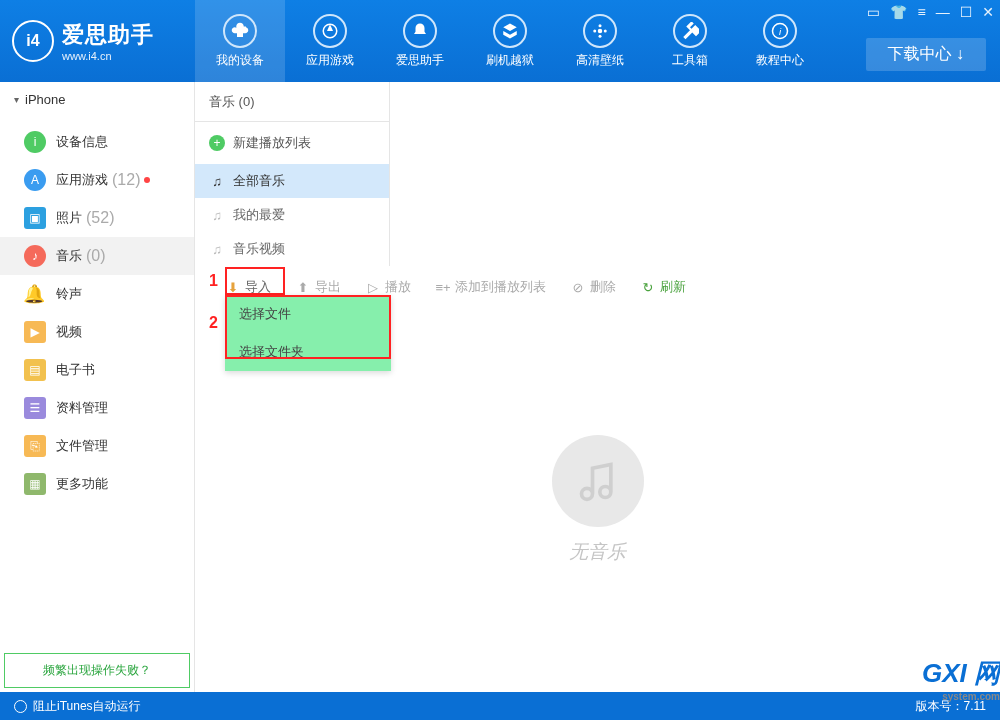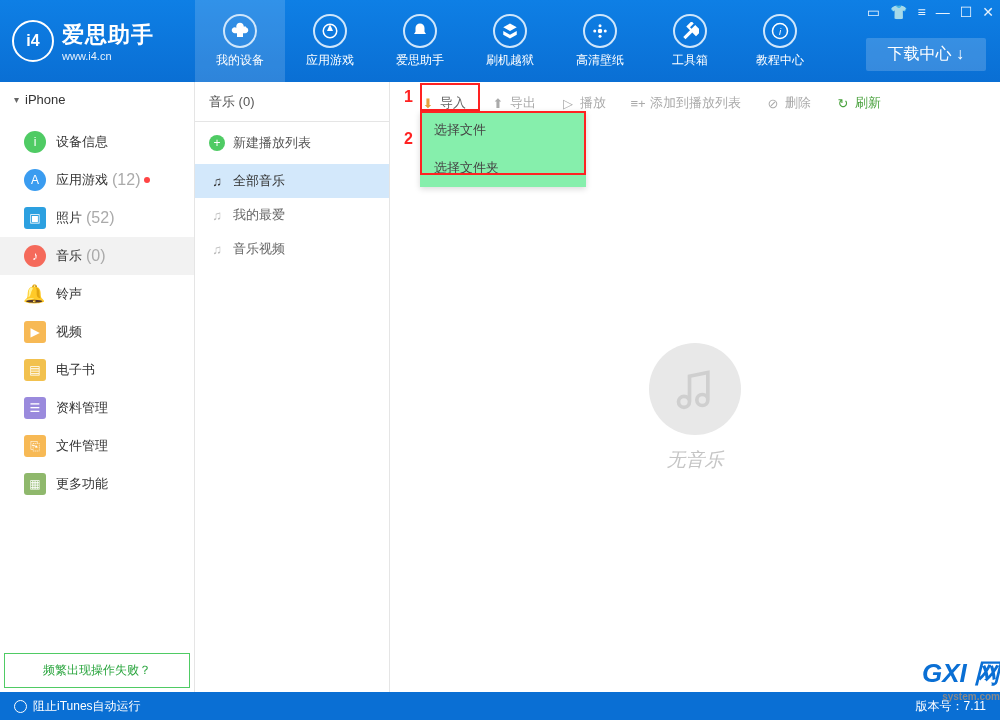--- a/index.html
+++ b/index.html
@@ -27,21 +27,21 @@
 .sidebar { width: 195px; border-right: 1px solid #e5e5e5; position: relative; display: flex; flex-direction: column; }
 .device-header { padding: 10px 14px; display: flex; align-items: center; cursor: pointer; }
 .device-header .chev { margin-right: 6px; font-size: 10px; color: #666; }
 .side-list { flex: 1; overflow: auto; padding-top: 6px; }
 .side-item { height: 38px; display: flex; align-items: center; padding-left: 24px; cursor: pointer; }
 .side-item.active { background: #f2f2f2; }
 .side-item .ico { width: 22px; height: 22px; border-radius: 50%; display: flex; align-items: center; justify-content: center; margin-right: 10px; color: #fff; font-size: 12px; }
 .side-item .count { color: #aaa; margin-left: 4px; font-size: 16px; }
 .reddot { width: 6px; height: 6px; background: #f44; border-radius: 50%; margin-left: 4px; display: inline-block; }
 .faq-box { margin: 4px; border: 1px solid #4fcb64; color: #2aa53e; text-align: center; padding: 8px 4px; font-size: 12px; cursor: pointer; }
-.content-top { display: flex; height: 100%; }
+.content-top { display: flex; height: 100%; flex-direction: column; }
 .subcol { width: 195px; border-right: 1px solid #e5e5e5; }
 .main { flex: 1; display: flex; flex-direction: column; }
 
 .tab-hdr { height: 40px; border-bottom: 1px solid #e5e5e5; display: flex; align-items: center; padding-left: 14px; font-size: 13px; color: #555; }
 .sub-list { }
 .sub-item { height: 34px; display: flex; align-items: center; padding-left: 14px; cursor: pointer; color: #666; }
 .sub-item.active { background: #d3e8fb; color: #333; }
 .sub-item .pico { width: 16px; height: 16px; margin-right: 8px; display: inline-flex; align-items: center; justify-content: center; }
 .new-pl { height: 42px; display: flex; align-items: center; padding-left: 14px; color: #555; cursor: pointer; }
 .plus { width: 16px; height: 16px; border-radius: 50%; background: #4fcb64; color: #fff; display: inline-flex; align-items: center; justify-content: center; font-size: 12px; margin-right: 8px; }

